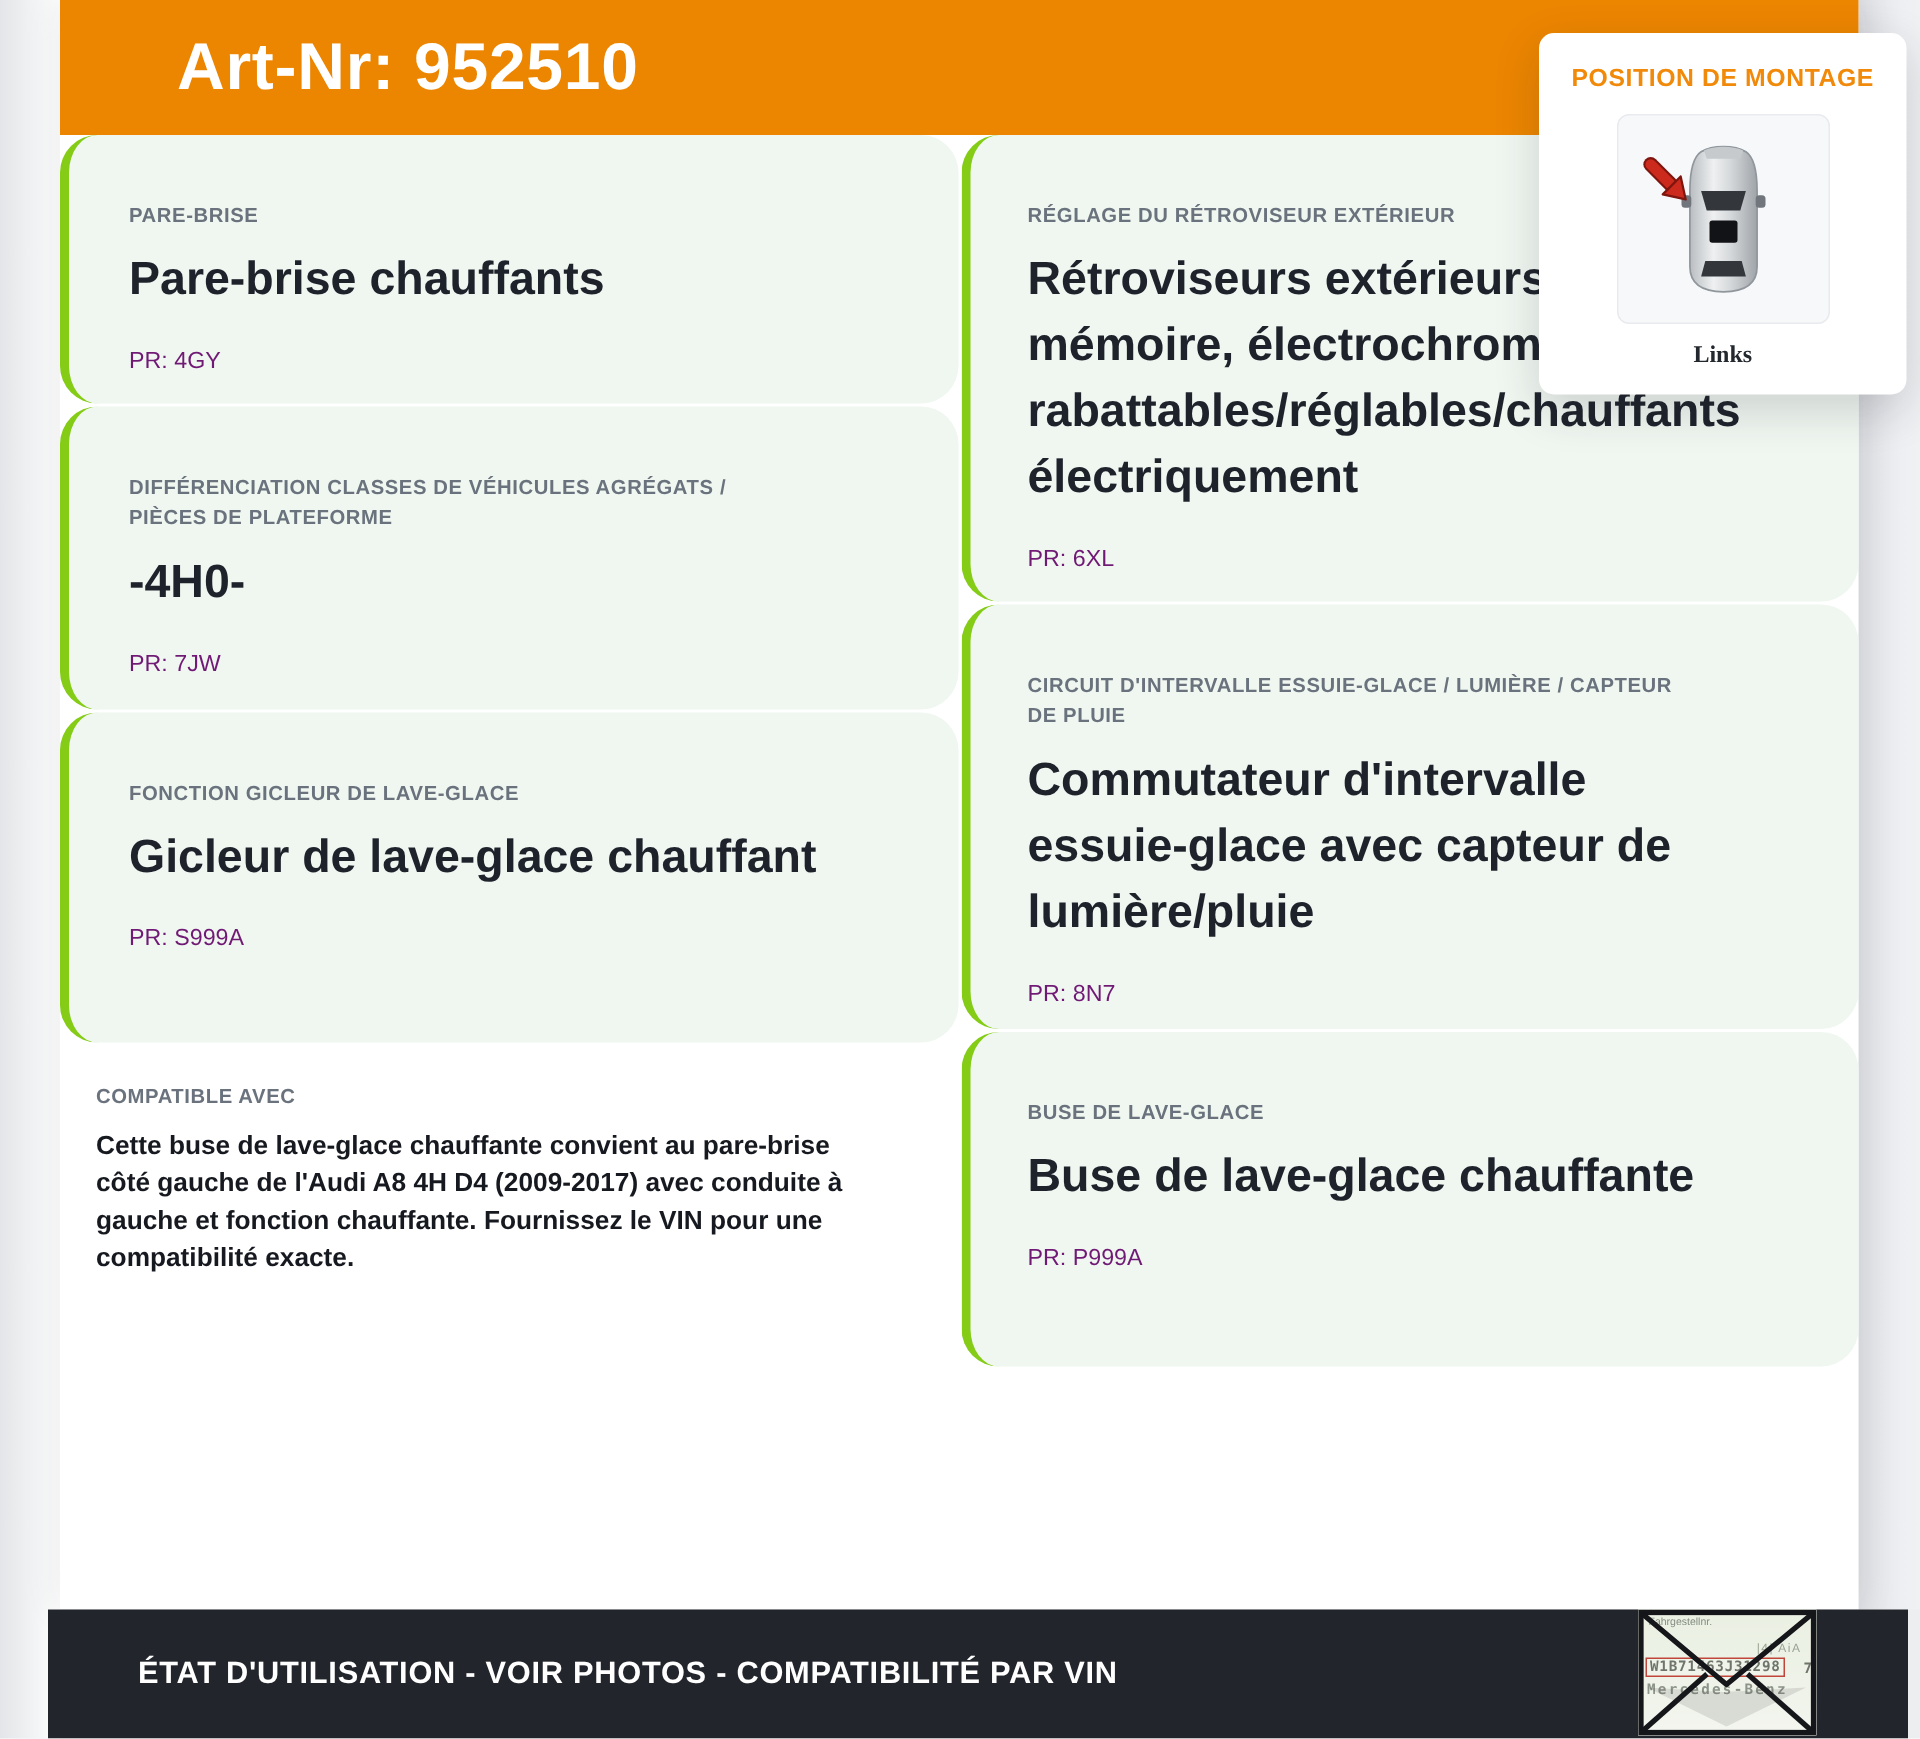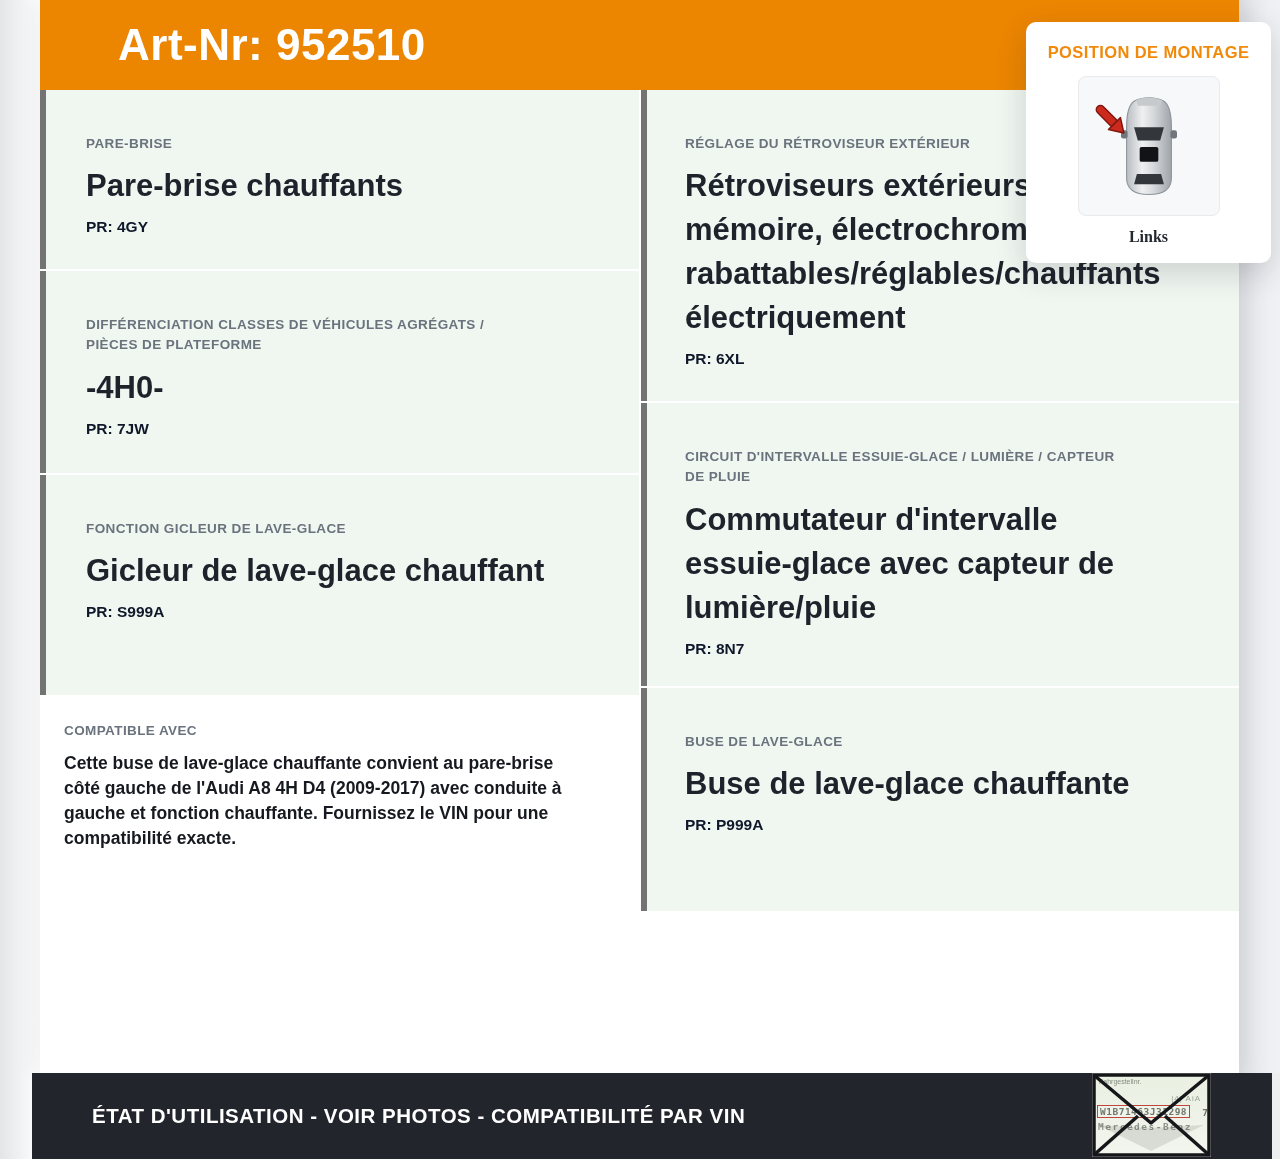--- a/index.html
+++ b/index.html
@@ -24,30 +24,30 @@
   
   .hero{height:90px;background:#ec8500;display:flex;align-items:center;padding-left:18px;}
   .hero h1{margin:0 0 0 60px;font-size:44px;font-weight:800;color:#ffffff;letter-spacing:.5px;}
 
   
   .cols{display:flex;gap:2px;align-items:flex-start;}
   .col{display:flex;flex-direction:column;gap:2px;}
   .col-left{width:599px;}
   .col-right{width:598px;}
 
-  .card{box-sizing:border-box;background:#f0f7f1;border-left:6px solid #737373;
-    padding:44px 28px 0 40px;width:100%;}
+  .card{box-sizing:border-box;background:#f0f7f1;border-left:6px solid #84cc16;
+    padding:44px 28px 0 40px;width:100%;border-radius:25px;}
   .col-right .card{padding-left:38px;}
   .card-label{font-size:13.5px;font-weight:700;color:#6a737d;letter-spacing:.4px;
     line-height:1.5;max-width:450px;text-transform:uppercase;}
   .card-title{margin:10px 0 0 0;font-size:31px;font-weight:700;color:#1d222b;
     line-height:1.42;max-width:500px;overflow-wrap:break-word;}
   .col-right .card-title{max-width:470px;}
   .card-r1 .card-title{max-width:505px;}
-  .card-pr{margin-top:10px;font-size:15.5px;font-weight:700;color:#0f172a;}
+  .card-pr{margin-top:24px;font-size:15.5px;font-weight:400;color:#701a75;}
 
   .l1{height:179px;} .l2{height:202px;} .l3{height:179px;} .l4{height:220px;}
   .r1{height:311px;} .r2{height:283px;} .r3{height:223px;}
 
   
   .compat{box-sizing:border-box;background:#ffffff;height:170px;padding:26px 28px 0 24px;}
   .compat-label{font-size:13.5px;font-weight:700;color:#6a737d;letter-spacing:.4px;}
   .compat-text{margin:13px 0 0 0;font-size:17.5px;font-weight:600;color:#16191f;
     line-height:1.43;max-width:522px;}
 

